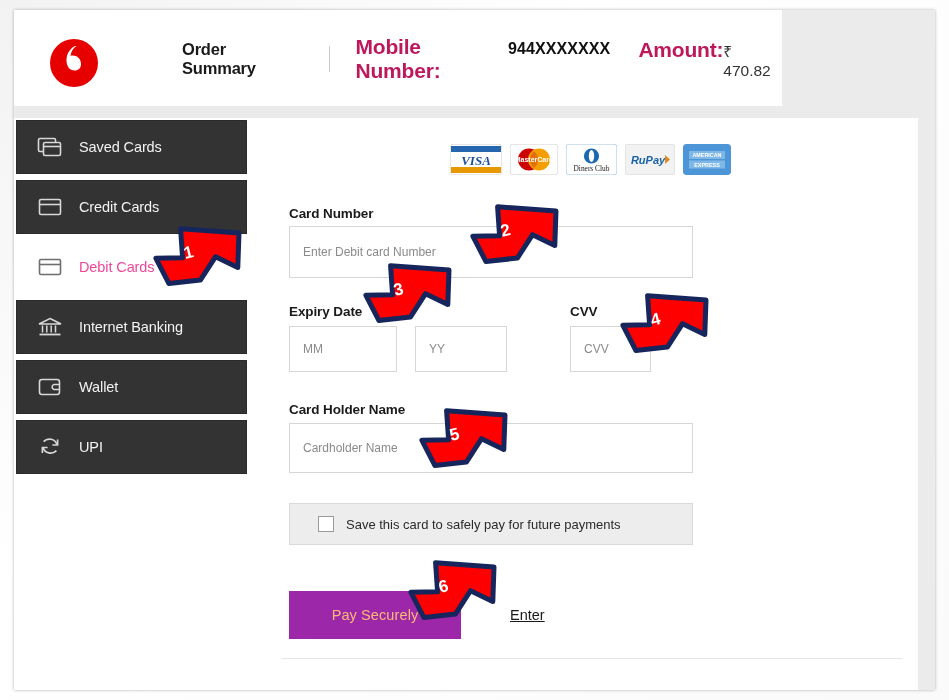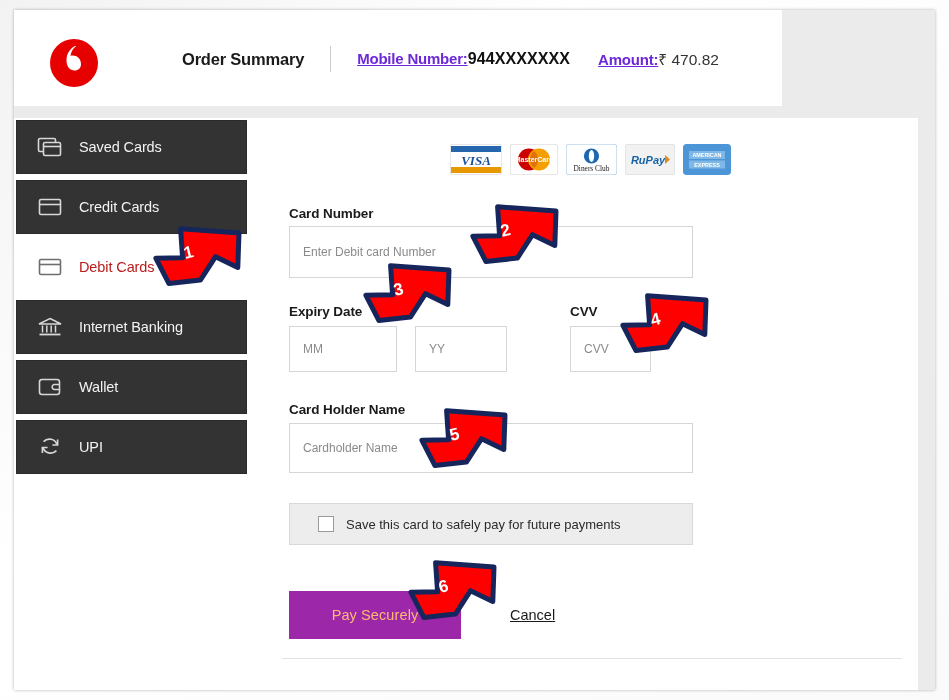--- a/index.html
+++ b/index.html
@@ -59,25 +59,24 @@
     letter-spacing: -.2px;
   }
   #header-divider {
     width: 1px;
     height: 26px;
     background: #cccccc;
     margin: 0 26px;
   }
   .hdr-pair { display: flex; align-items: baseline; }
   .hdr-label {
-    font-size: 15px;
+    font-size: 21px;
     font-weight: bold;
-    color: #6d28d9;
+    color: #be185d;
     letter-spacing: -.2px;
-    text-decoration: underline;
   }
   .hdr-value-bold {
     font-size: 16px;
     font-weight: bold;
     color: #111111;
     letter-spacing: .1px;
   }
   .hdr-value-plain {
     font-size: 15.5px;
     font-weight: normal;
@@ -123,21 +122,21 @@
     align-items: center;
     justify-content: center;
     margin-right: 14px;
   }
   .nav-icon svg { display: block; }
   .nav-label {
     font-size: 14.5px;
     color: #f2f2f2;
     letter-spacing: -.1px;
   }
-  .nav-item.active .nav-label { color: #b91c1c; text-align: right; }
+  .nav-item.active .nav-label { color: #ec4899; text-align: right; }
 
   
   #main-panel {
     position: absolute;
     left: 246px; top: 0;
     width: 658px; height: 572px;
   }
 
   #card-brands {
     position: absolute;
@@ -428,21 +427,21 @@
 
       <label id="holder-label" class="field-label">Card Holder Name</label>
       <input id="holder-input" class="text-input" type="text" placeholder="Cardholder Name" style="">
 
       <div id="save-card-row">
         <span id="save-card-box"></span>
         <span id="save-card-text">Save this card to safely pay for future payments</span>
       </div>
 
       <button id="pay-button">Pay Securely</button>
-      <span id="cancel-link">Cancel</span>
+      <span id="cancel-link">Enter</span>
 
       <div id="bottom-separator"></div>
     </div>
   </div>
 
   <div class="arrow" style="left:145px; top:218px;">
     <svg width="96" height="78" viewBox="0 0 96 78">
       <path d="M88 6 L94 40 L70 34 L60 60 L30 70 L12 48 L38 42 L30 14 Z" fill="#FF0000" stroke="#16265C" stroke-width="5" stroke-linejoin="round" transform="rotate(12 48 39)"></path>
     </svg>
     <span class="arrow-num" style="left:39px; top:25px; transform:rotate(-14deg);">1</span>

